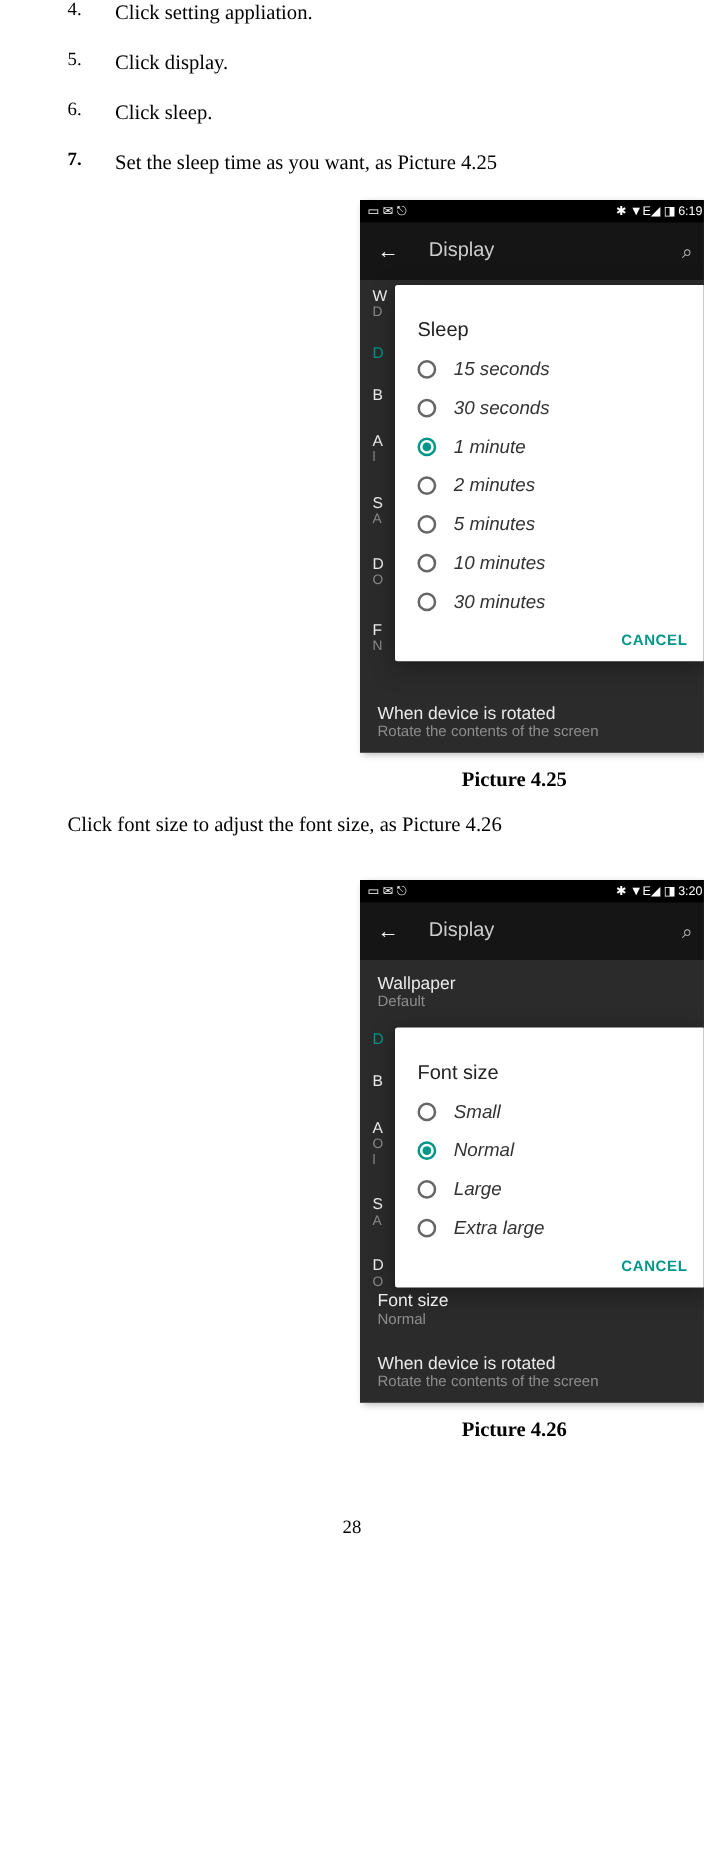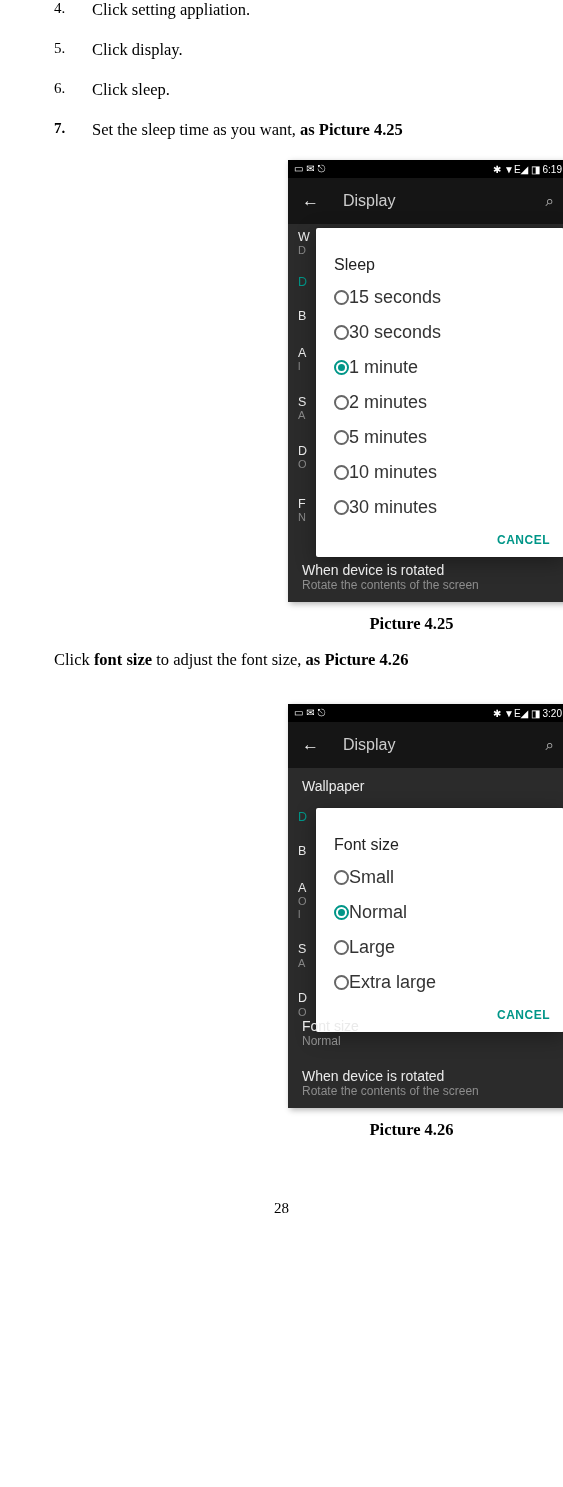--- a/index.html
+++ b/index.html
@@ -21,21 +21,21 @@
     .ol-number {
       min-width: 38px;
       font-size: 15px;
     }
     .ol-number.bold {
       font-weight: bold;
     }
     .ol-text {
       font-size: 16.5px;
     }
-    .bold { font-weight: bold; }
+    .bold { font-weight: normal; }
     .heading {
       font-size: 16.5px;
       font-weight: bold;
       margin: 12px 0 16px 0;
     }
     .para {
       font-size: 16.5px;
       padding-left: 50px;
       margin-bottom: 34px;
     }
@@ -117,23 +117,25 @@
     }
     .dialog-title {
       font-size: 16px;
       font-weight: 500;
       color: #222;
       padding: 0 18px 6px 18px;
     }
     .radio-item {
       display: flex;
       align-items: center;
+      gap: 14px;
       padding: 7px 18px;
-      font-size: 18px;
+      font-size: 15px;
       color: #333;
+      font-style: italic;
     }
     .radio {
       width: 15px;
       height: 15px;
       border: 2px solid #666;
       border-radius: 50%;
       flex-shrink: 0;
       position: relative;
     }
     .radio.selected {
@@ -308,20 +310,21 @@
       </div>
       <div class="app-bar">
         <span class="back-arrow">←</span>
         <span>Display</span>
         <span class="spacer"></span>
         <span class="search-ic">⌕</span>
       </div>
       <div class="behind">
         <div class="behind-full-item">
           <div class="title">Wallpaper</div>
+          <div class="sub">Default</div>
         </div>
         <div class="ss2-stack">
           <div style="position:absolute; left:0; top:0; width:28px; height:240px;">
             <div class="behind-item">
                 <div class="title" style="color:#009688;">D</div>
               </div>
             <div class="behind-item" style="margin-top:8px;">
                 <div class="title">B</div>
               </div>
             <div class="behind-item" style="margin-top:10px;">

